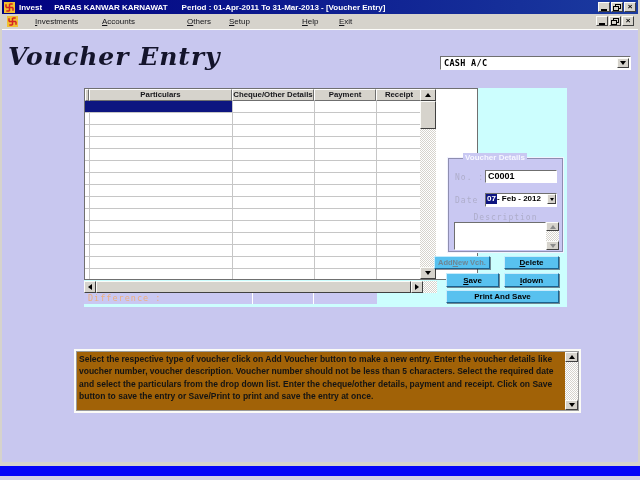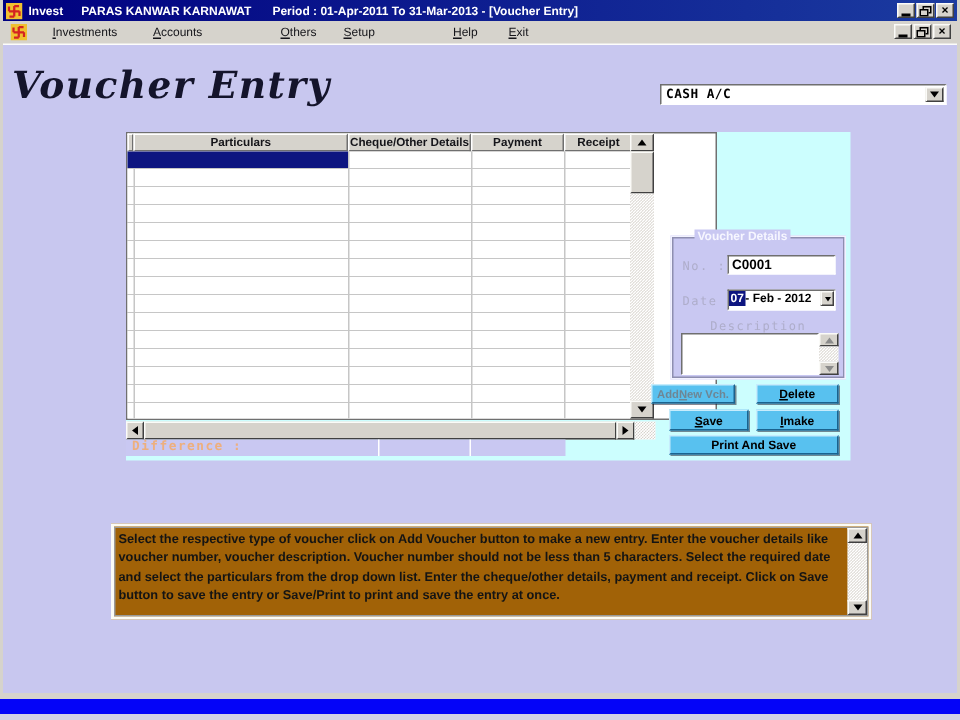--- a/index.html
+++ b/index.html
@@ -89,21 +89,21 @@
   .strack{
     background:#fff;
     background-image:
       linear-gradient(45deg,#d6d3cc 25%,transparent 25%,transparent 75%,#d6d3cc 75%),
       linear-gradient(45deg,#d6d3cc 25%,transparent 25%,transparent 75%,#d6d3cc 75%);
     background-size:2px 2px;background-position:0 0,1px 1px;
   }
   
   .diff-strip{
     left:84px;top:293px;width:293px;height:11px;background:#c9c8f2;
-    font-family:"DejaVu Sans Mono",monospace;font-weight:bold;font-size:8.5px;
+    font-family:"DejaVu Sans Mono",monospace;font-weight:normal;font-size:8.5px;
     color:#edaf7e;letter-spacing:1px;line-height:11px;padding-left:4px;white-space:nowrap;
   }
   .diff-div{position:absolute;top:0;width:1px;height:11px;background:#ffffff;}
   
   .groupbox{
     left:447px;top:157px;width:117px;height:96px;background:#c9c8f2;
     border:1px solid #f2f2ff;box-shadow:0 0 0 1px #8e8eb0 inset;
   }
   .group-legend{
     position:absolute;left:5px;top:-5px;background:#c9c8f2;padding:0 2px;
@@ -284,21 +284,21 @@
   <div class="blue-btn" style="left:504px;top:256px;width:55px;height:13px;">
     <span class="key">D</span>
       <span>elete</span>
   </div>
   <div class="blue-btn" style="left:446px;top:273px;width:53px;height:14px;">
     <span class="key">S</span>
       <span>ave</span>
   </div>
   <div class="blue-btn" style="left:504px;top:273px;width:55px;height:14px;">
     <span class="key">I</span>
-      <span>make</span>
+      <span>down</span>
   </div>
   <div class="blue-btn" style="left:446px;top:290px;width:113px;height:13px;">
     <span>Print And Save</span>
   </div>
 
   <div class="abs instr">
     <div class="instr-text">Select the respective type of voucher click on Add Voucher button to make a new entry. Enter the voucher details like voucher number, voucher description. Voucher number should not be less than 5 characters. Select the required date and select the particulars from the drop down list. Enter the cheque/other details, payment and receipt. Click on Save button to save the entry or Save/Print to print and save the entry at once.</div>
     <div class="instr-sbar">
       <div class="abs sbtn" style="left:0;top:0;width:13px;height:10px;">
           <span class="tri-up"></span>

